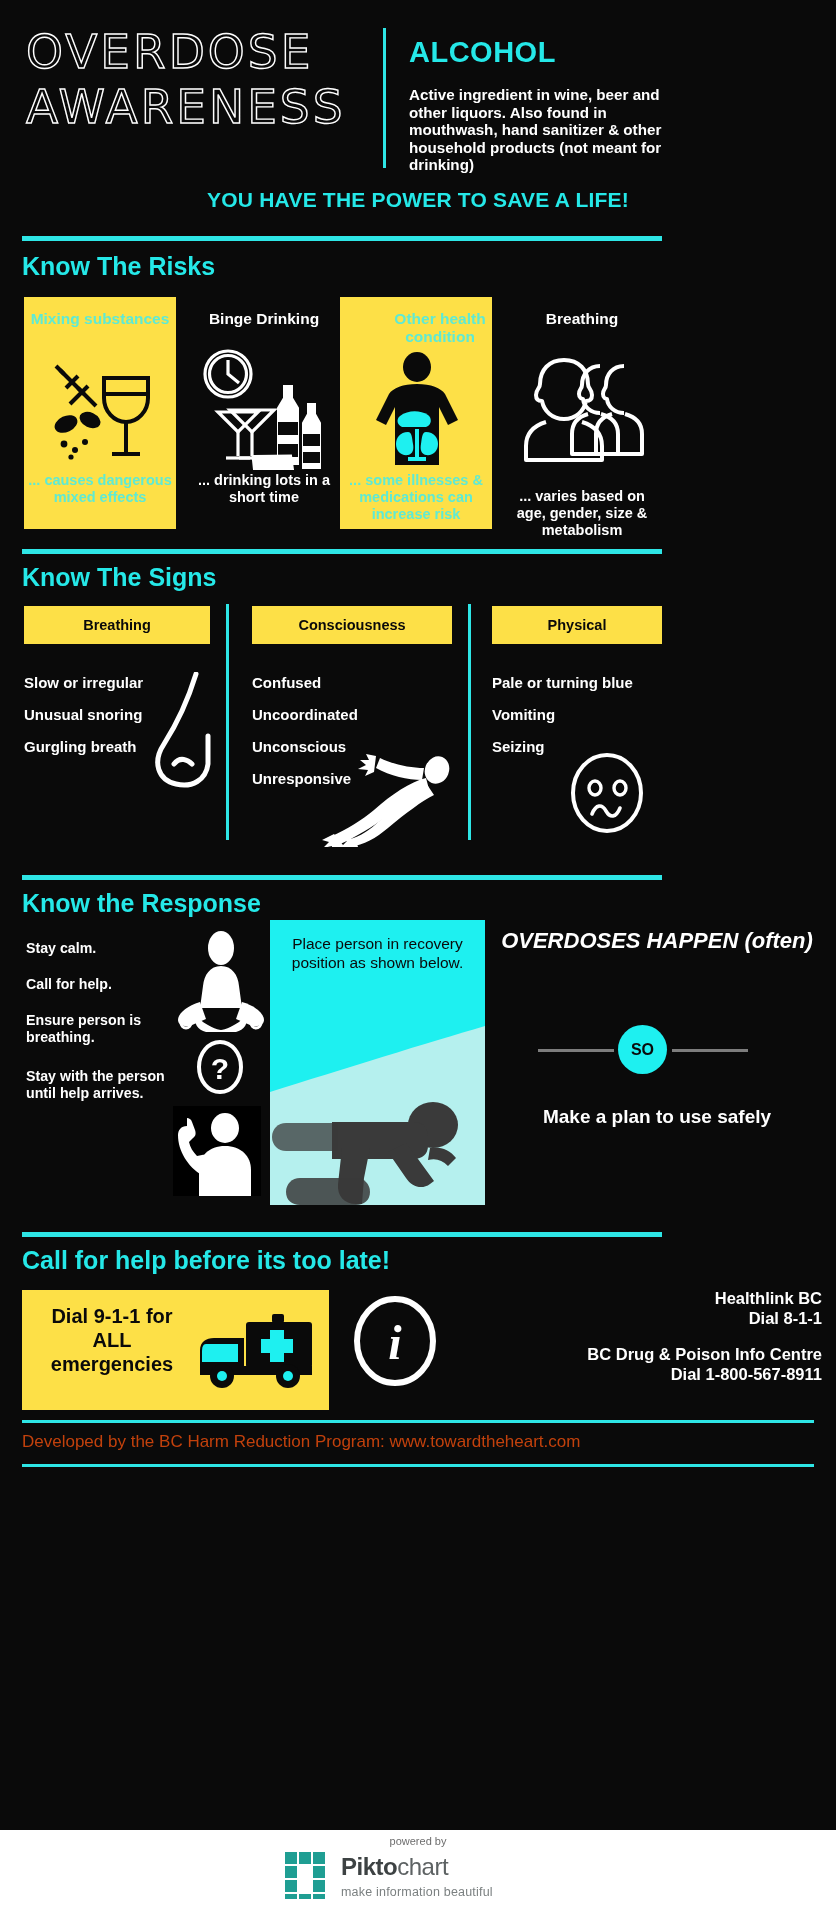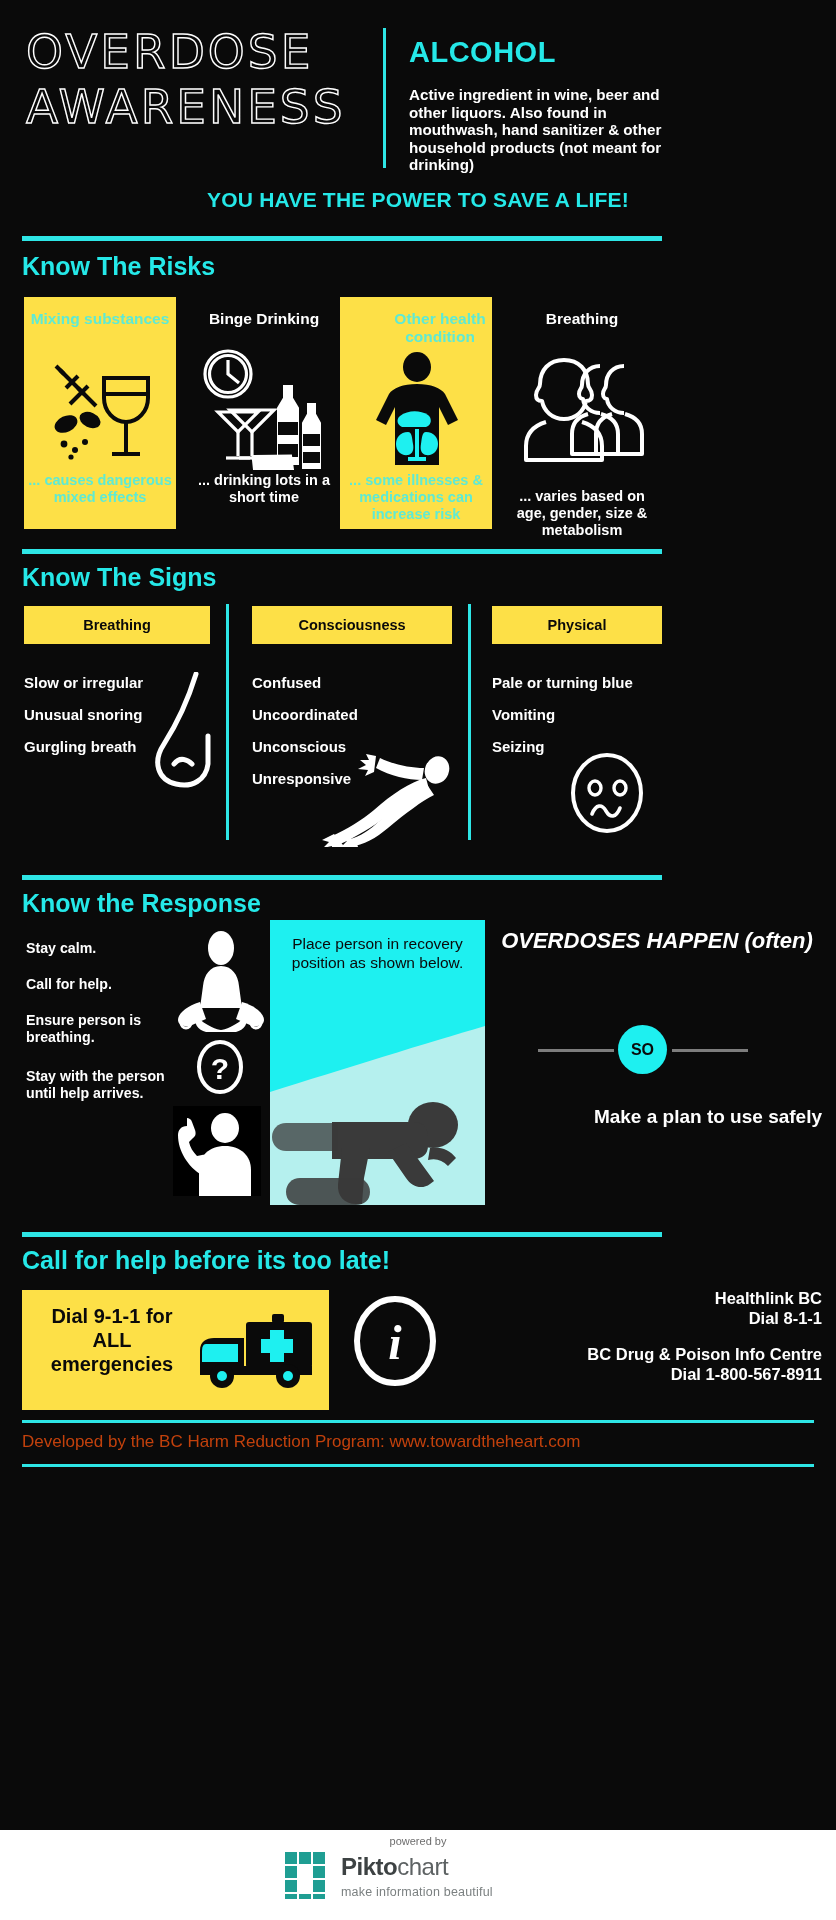--- a/index.html
+++ b/index.html
@@ -63,21 +63,21 @@
   #p-head { left:22px; top:889px; }
   #resp-list { left:26px; top:940px; width:165px; font-size:14.2px; font-weight:bold; line-height:17px; color:#fff; }
   #resp-list p { margin-bottom:19px; }
   #recov-panel { left:270px; top:920px; width:215px; height:285px; background:#1ef0f0; overflow:hidden; }
   #recov-cap { position:absolute; left:0; top:14px; width:215px; font-size:15.5px; line-height:19px; text-align:center; color:#0a0a0a; }
   #od-title { left:492px; top:928px; width:330px; font-size:22px; line-height:26px; font-weight:bold; color:#fff; text-align:center;font-style:italic; }
   #so-wrap { position:absolute; left:492px; top:1025px; width:330px; height:48px; }
   #so-circle { position:absolute; left:126px; top:0; width:49px; height:49px; border-radius:50%; background:#1ef0f0; }
   #so-circle span { display:block; line-height:49px; text-align:center; font-size:16px; font-weight:bold; color:#0a0a0a; }
   .so-line { position:absolute; top:24px; height:3px; background:#7d7d7d; }
-  #plan { left:492px; top:1105px; width:330px; font-size:19px; line-height:24px; font-weight:bold; color:#fff; text-align:right; }
+  #plan { left:492px; top:1105px; width:330px; font-size:19px; line-height:24px; font-weight:bold; color:#fff; text-align:center; }
 
   
   #c-rule { left:22px; top:1232px; width:640px; }
   #c-head { left:22px; top:1246px; }
   #dial-box { left:22px; top:1290px; width:307px; height:120px; }
   #dial-txt { position:absolute; left:10px; top:14px; width:160px; font-size:20px; line-height:24px; font-weight:bold; text-align:center; color:#0a0a0a; }
   #hl-block { left:470px; top:1288px; width:352px; font-size:16.5px; line-height:20px; font-weight:bold; color:#fff; text-align:right; }
   #hl-block .gap { display:block; height:16px; }
 
   #f-rule-top { left:22px; top:1420px; width:792px; height:3px; }

